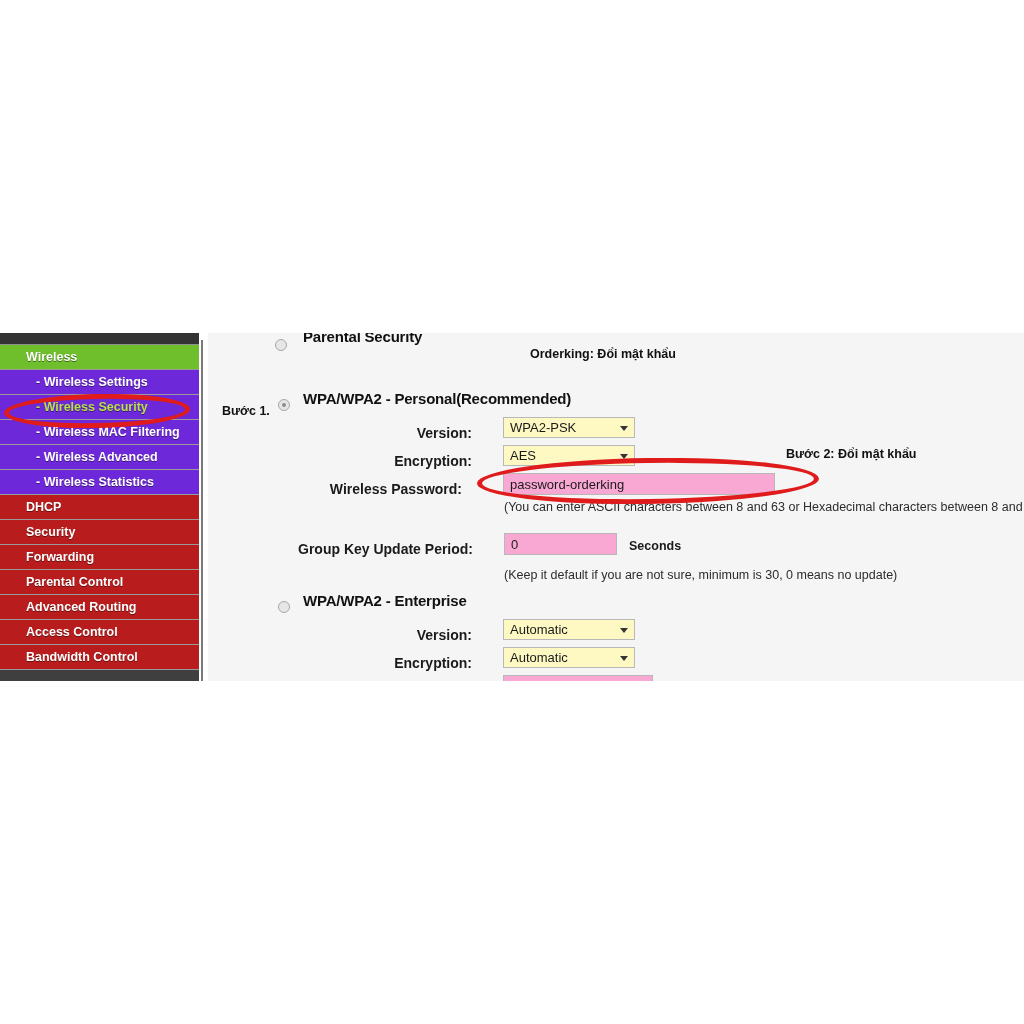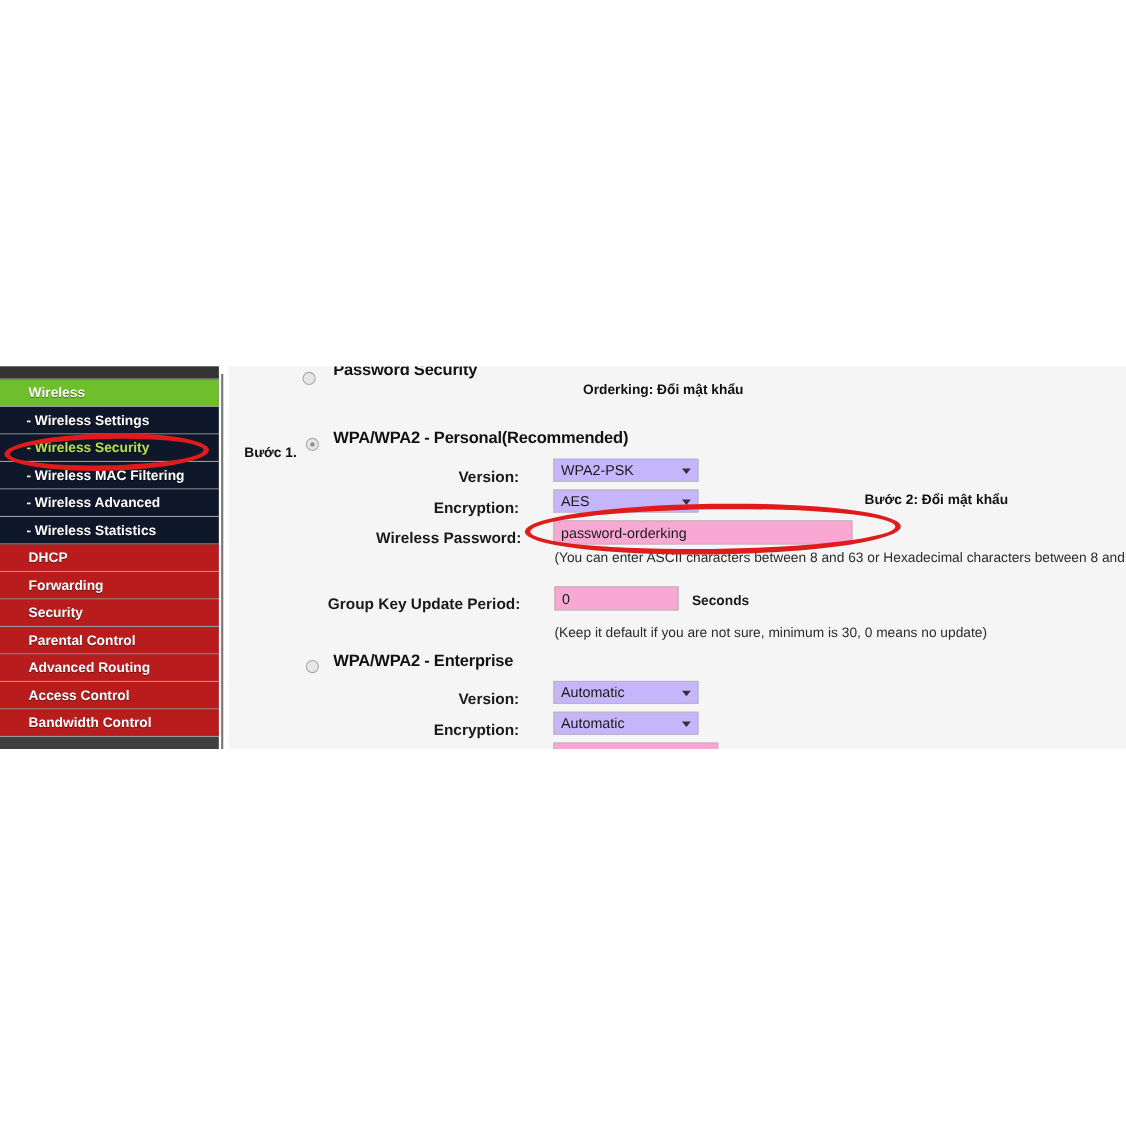--- a/index.html
+++ b/index.html
@@ -51,22 +51,22 @@
     font-weight: bold;
     padding-left: 26px;
     white-space: nowrap;
     overflow: hidden;
     text-shadow: 0 1px 0 rgba(0,0,0,0.45);
   }
   .nav-item.top {
     background: #b91c1c;
   }
   .nav-item.sub {
-    background: #0f172a;
-    padding-left: 24px;
+    background: #6d28d9;
+    padding-left: 36px;
   }
   .nav-item.active {
     background: #6fbe2b;
     color: #ffffff;
   }
   .nav-item.highlighted {
     color: #b6e14a;
   }
 
   
@@ -135,21 +135,21 @@
     font-weight: bold;
     color: #1a1a1a;
     white-space: nowrap;
   }
 
   .select-box {
     position: absolute;
     box-sizing: border-box;
     height: 21px;
     border: 1px solid #b8b8b8;
-    background: #c4b5fd;
+    background: #fef9c3;
     font-size: 13px;
     color: #1a1a1a;
     padding: 2px 18px 0 6px;
     white-space: nowrap;
     overflow: hidden;
   }
   .select-arrow {
     position: absolute;
     right: 6px;
     top: 8px;
@@ -248,24 +248,24 @@
     <div class="nav-item sub">
       <span>- Wireless Advanced</span>
     </div>
     <div class="nav-item sub">
       <span>- Wireless Statistics</span>
     </div>
     <div class="nav-item top">
       <span>DHCP</span>
     </div>
     <div class="nav-item top">
+      <span>Security</span>
+    </div>
+    <div class="nav-item top">
       <span>Forwarding</span>
-    </div>
-    <div class="nav-item top">
-      <span>Security</span>
     </div>
     <div class="nav-item top">
       <span>Parental Control</span>
     </div>
     <div class="nav-item top">
       <span>Advanced Routing</span>
     </div>
     <div class="nav-item top">
       <span>Access Control</span>
     </div>
@@ -275,40 +275,40 @@
   </div>
 
   <div id="nav-gutter"></div>
   <div id="nav-rail"></div>
 
   <div id="content">
 
     <div style="position:absolute; left:67px; top:2px;">
       <span class="radio"></span>
     </div>
-    <div class="mode-title" style="position:absolute; left:95px; top:-5px;">Password Security</div>
+    <div class="mode-title" style="position:absolute; left:95px; top:-5px;">Parental Security</div>
 
     <div style="position:absolute; left:70px; top:62px;">
       <span class="radio checked"></span>
     </div>
     <div class="mode-title" style="position:absolute; left:95px; top:57px;">WPA/WPA2 - Personal(Recommended)</div>
 
     <div class="field-label" style="left:144px; top:92px; width:120px;">Version:</div>
     <div class="select-box" style="left:295px; top:84px; width:132px;">
       <span>WPA2-PSK</span>
       <span class="select-arrow"></span>
     </div>
 
     <div class="field-label" style="left:134px; top:120px; width:130px;">Encryption:</div>
     <div class="select-box" style="left:295px; top:112px; width:132px;">
       <span>AES</span>
       <span class="select-arrow"></span>
     </div>
 
-    <div class="field-label" style="left:116px; top:148px; width:150px;">Wireless Password:</div>
+    <div class="field-label" style="left:104px; top:148px; width:150px;">Wireless Password:</div>
     <div class="text-input" style="left:295px; top:140px; width:272px;">
       <span>password-orderking</span>
     </div>
 
     <div class="hint" style="left:296px; top:166px; width:620px;">(You can enter ASCII characters between 8 and 63 or Hexadecimal characters between 8 and 64.)</div>
 
     <div class="field-label" style="left:90px; top:208px; width:175px;">Group Key Update Period:</div>
     <div class="text-input" style="left:296px; top:200px; width:113px;">
       <span>0</span>
     </div>

